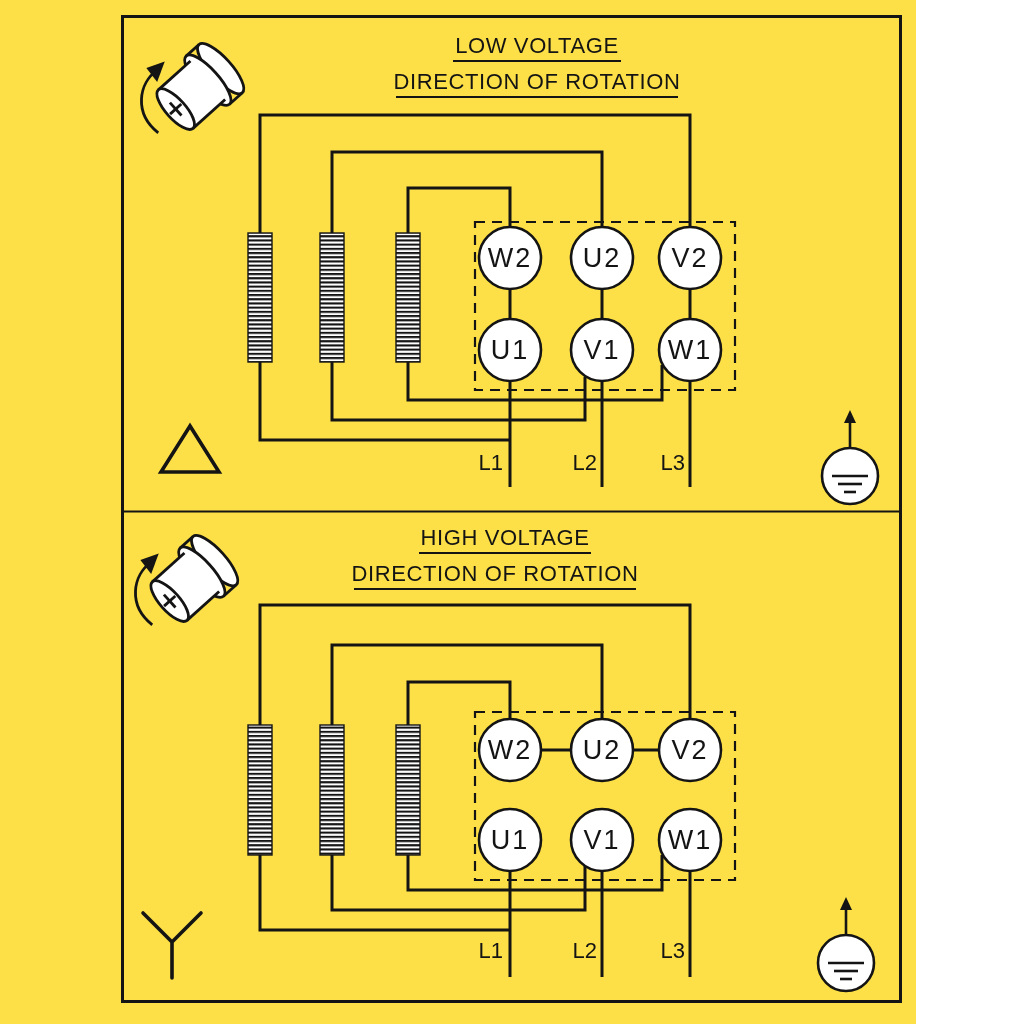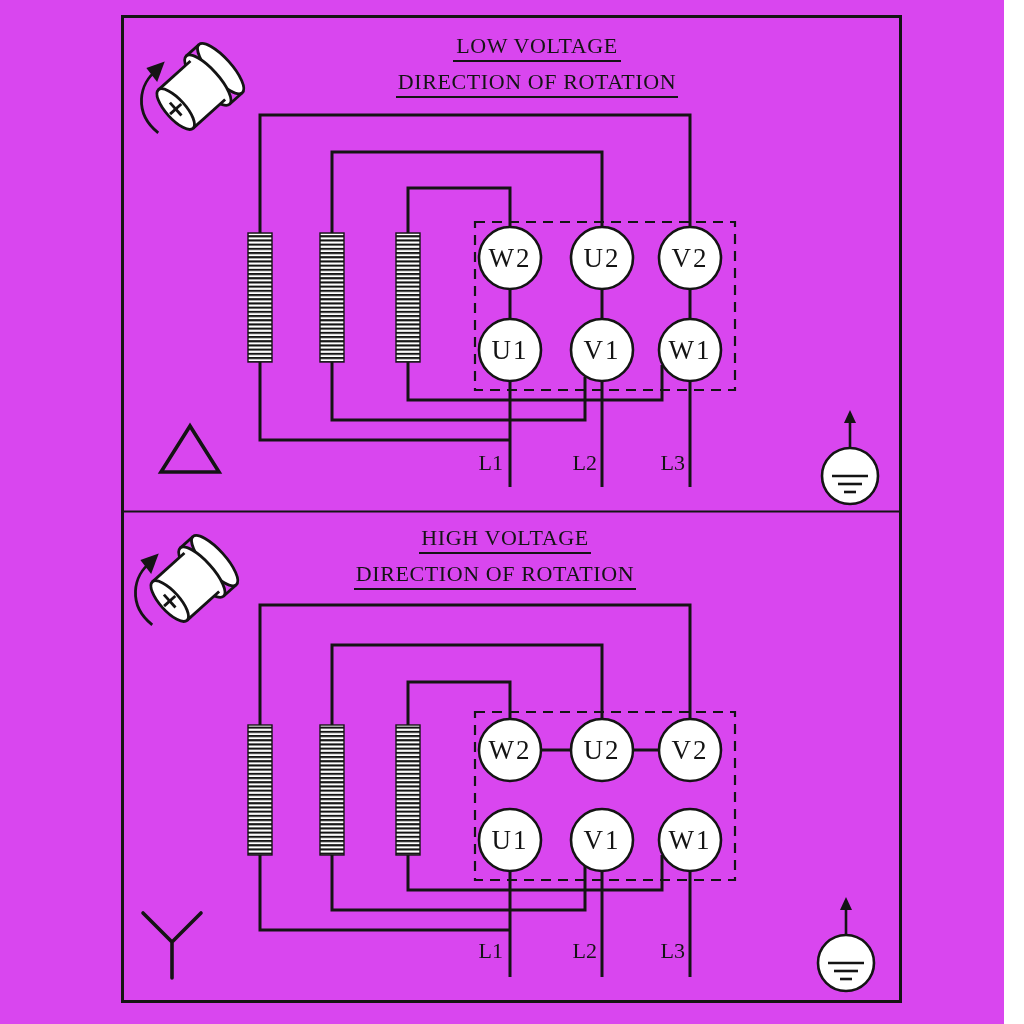--- a/index.html
+++ b/index.html
@@ -1,16 +1,16 @@
 <!DOCTYPE html>
 <html><head>
 <meta charset="utf-8">
 <style>
   html,body{margin:0;padding:0;background:#ffffff;}
-  .stage{width:1004px;height:1024px;background:#d946ef;position:relative;font-family:Liberation Serif, serif;}
+  .stage{width:916px;height:1024px;background:#fde047;position:relative;font-family:Liberation Sans, sans-serif;}
   svg{display:block;}
   .frame{fill:none;stroke:#141414;stroke-width:3;}
   .rule{stroke:#141414;stroke-width:2.2;}
   .wire{fill:none;stroke:#141414;stroke-width:3;}
   .dashed{fill:none;stroke:#141414;stroke-width:2.2;stroke-dasharray:10 7;}
   .coil{fill:url(#coil-hatch);stroke:#141414;stroke-width:1.4;}
   .term{fill:#ffffff;stroke:#141414;stroke-width:2.6;}
   .sym{fill:none;stroke:#141414;stroke-width:3.6;stroke-linecap:round;}
   .icon-line{fill:none;stroke:#141414;stroke-width:2.6;}
   .icon-fill{fill:#ffffff;stroke:#141414;stroke-width:2.6;}

